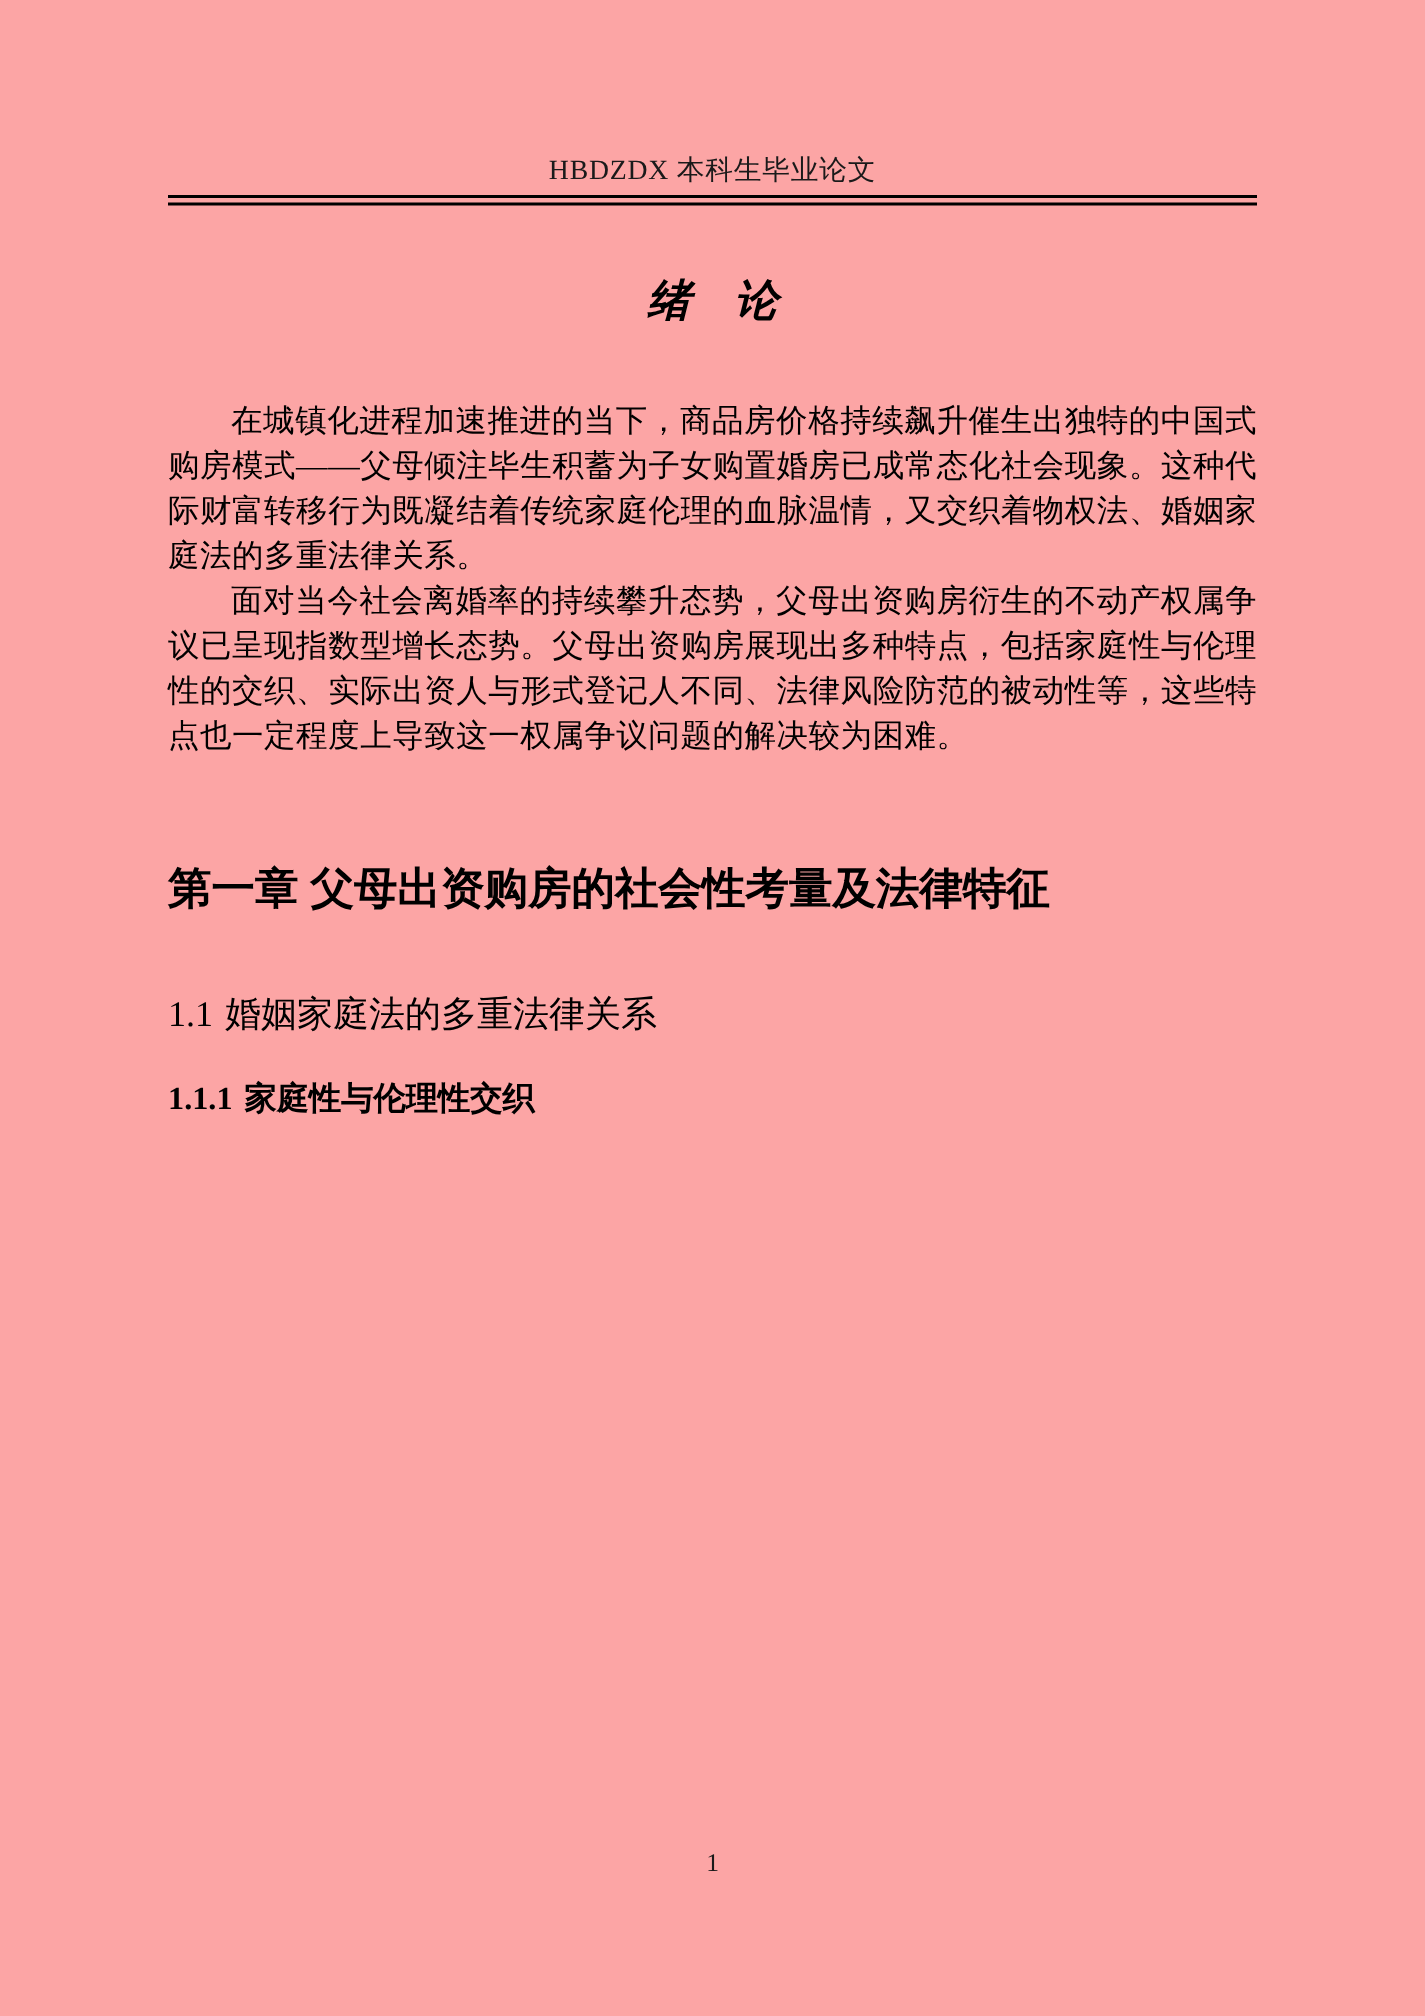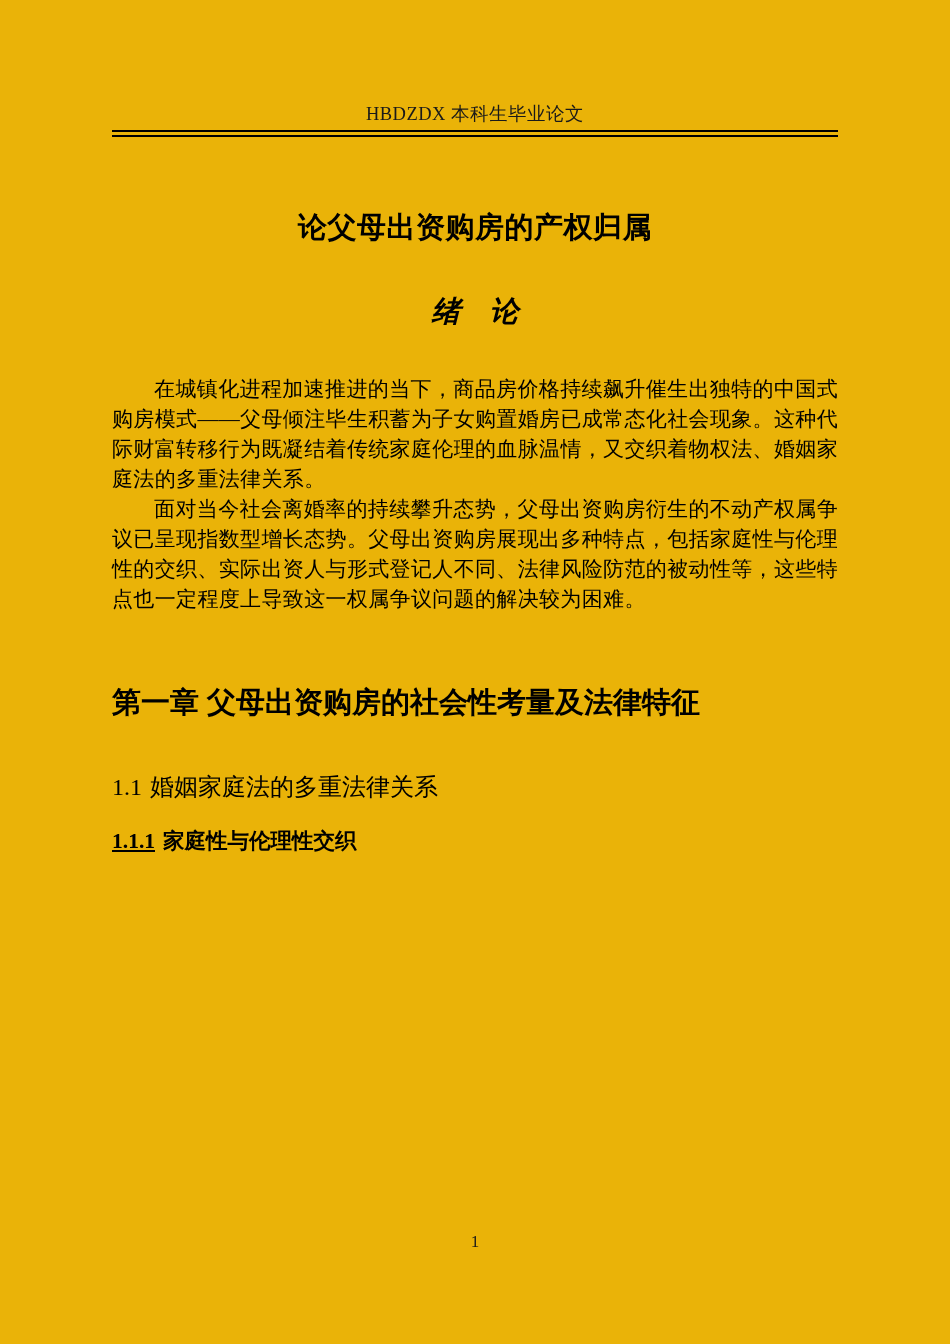--- a/index.html
+++ b/index.html
@@ -5,21 +5,21 @@
   html, body {
     margin: 0;
     padding: 0;
     background: #ffffff;
   }
   .page {
     position: relative;
     width: 950px;
     height: 1344px;
     margin: 0 auto;
-    background: #eab308;
+    background: #fca5a5;
     overflow: hidden;
     box-sizing: border-box;
     padding: 0 112px;
     color: #000000;
   }
   
   .header-text {
     padding-top: 102px;
     text-align: center;
     font-family: "Liberation Serif", "DejaVu Serif", serif;
@@ -91,21 +91,20 @@
     margin: 25px 0 0 0;
     font-family: "Liberation Sans", "DejaVu Sans", sans-serif;
     font-size: 21.5px;
     font-weight: 700;
     line-height: 1.3;
   }
   .subsection-heading .subsec-num {
     font-family: "Liberation Serif", "DejaVu Serif", serif;
     font-weight: 700;
     margin-right: 8px;
-    text-decoration: underline;
   }
   
   .page-footer {
     position: absolute;
     left: 0;
     right: 0;
     top: 1232px;
     text-align: center;
     font-family: "Liberation Serif", "DejaVu Serif", serif;
     font-size: 17px;
@@ -115,21 +114,20 @@
 </head>
 <body>
 
 <div class="page">
 
   <header>
     <div class="header-text">HBDZDX 本科生毕业论文</div>
     <div class="header-rule"></div>
   </header>
 
-  <h1 class="doc-title">论父母出资购房的产权归属</h1>
 
   <h2 class="intro-heading">绪　论</h2>
 
   <div class="body-block">
     <p>在城镇化进程加速推进的当下，商品房价格持续飙升催生出独特的中国式购房模式——父母倾注毕生积蓄为子女购置婚房已成常态化社会现象。这种代际财富转移行为既凝结着传统家庭伦理的血脉温情，又交织着物权法、婚姻家庭法的多重法律关系。</p>
     <p>面对当今社会离婚率的持续攀升态势，父母出资购房衍生的不动产权属争议已呈现指数型增长态势。父母出资购房展现出多种特点，包括家庭性与伦理性的交织、实际出资人与形式登记人不同、法律风险防范的被动性等，这些特点也一定程度上导致这一权属争议问题的解决较为困难。</p>
   </div>
 
   <h2 class="chapter-heading">第一章 父母出资购房的社会性考量及法律特征</h2>
 

